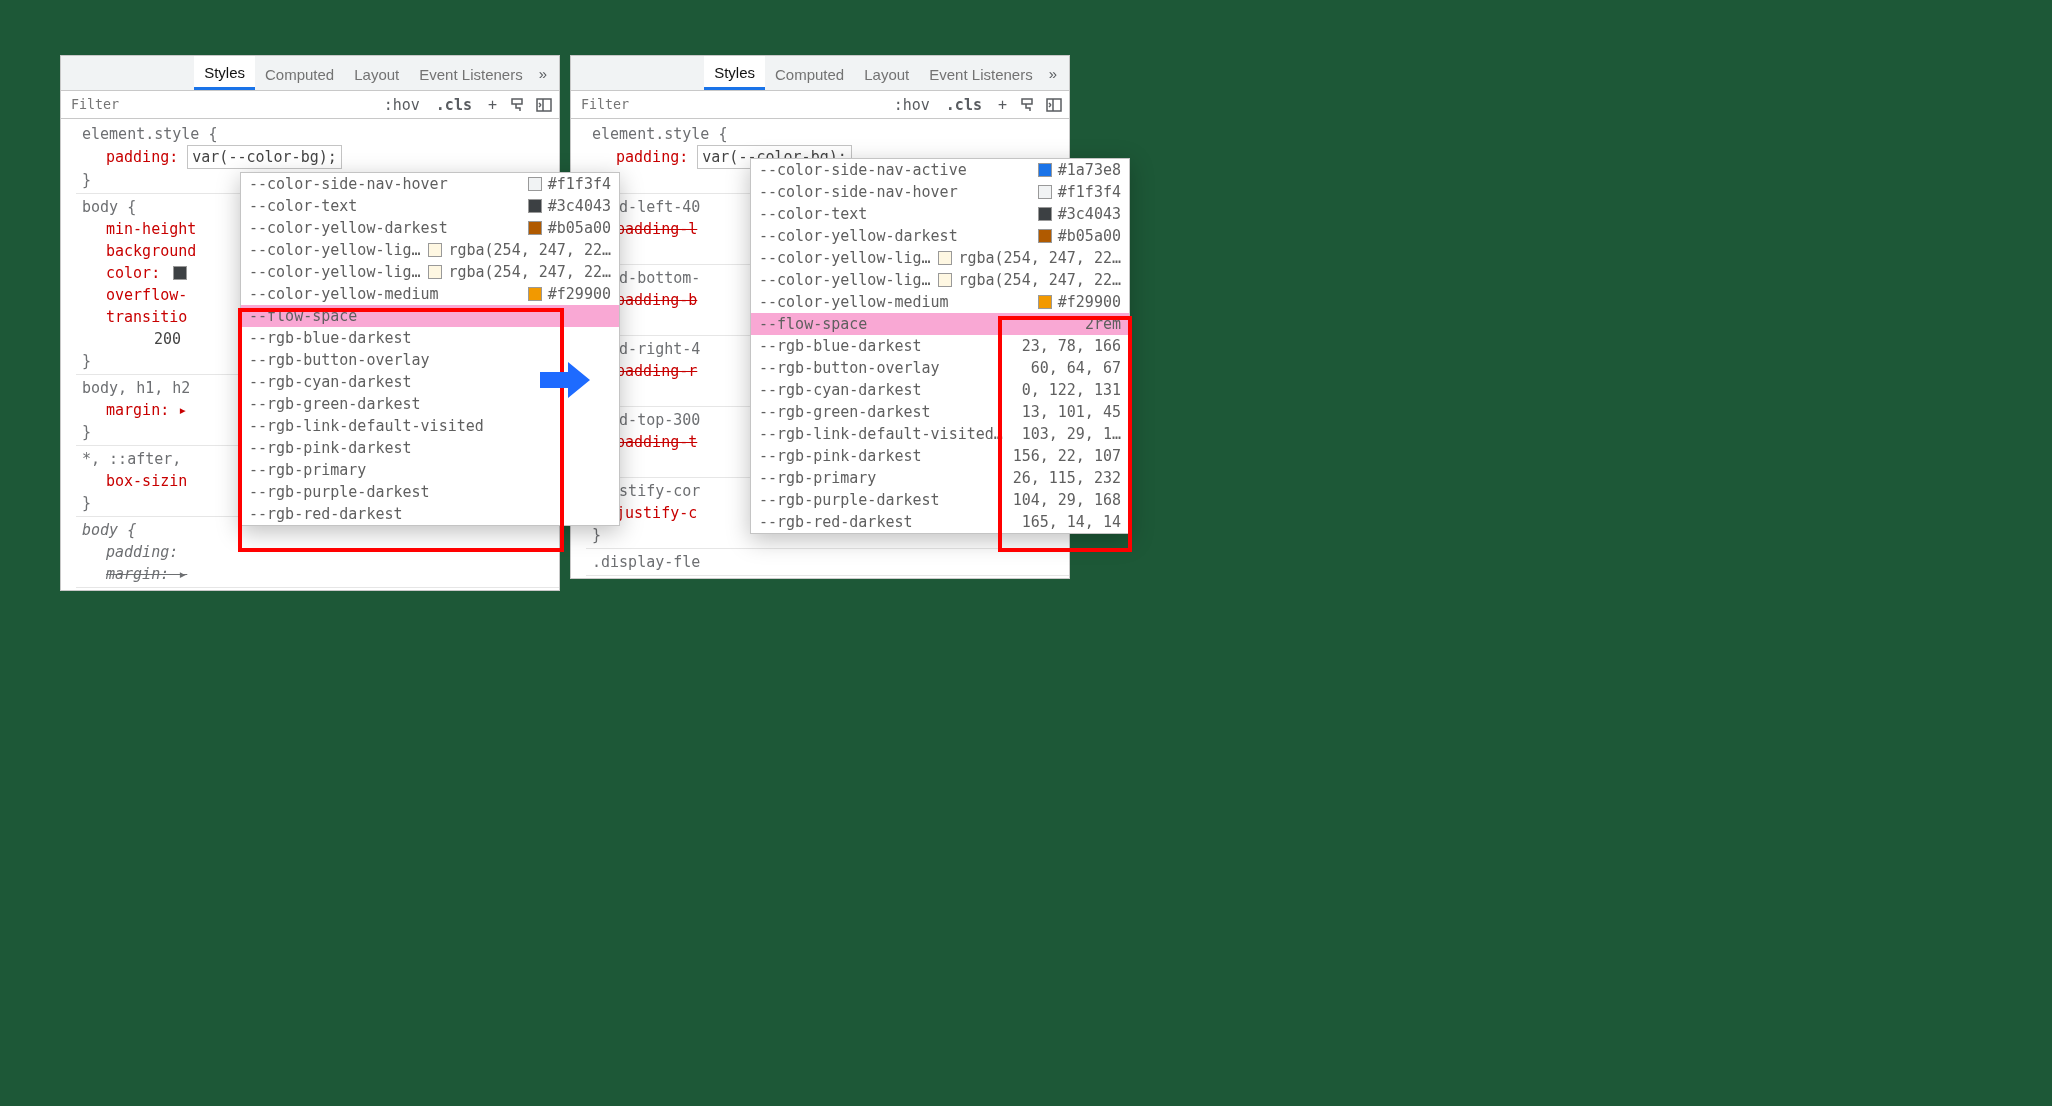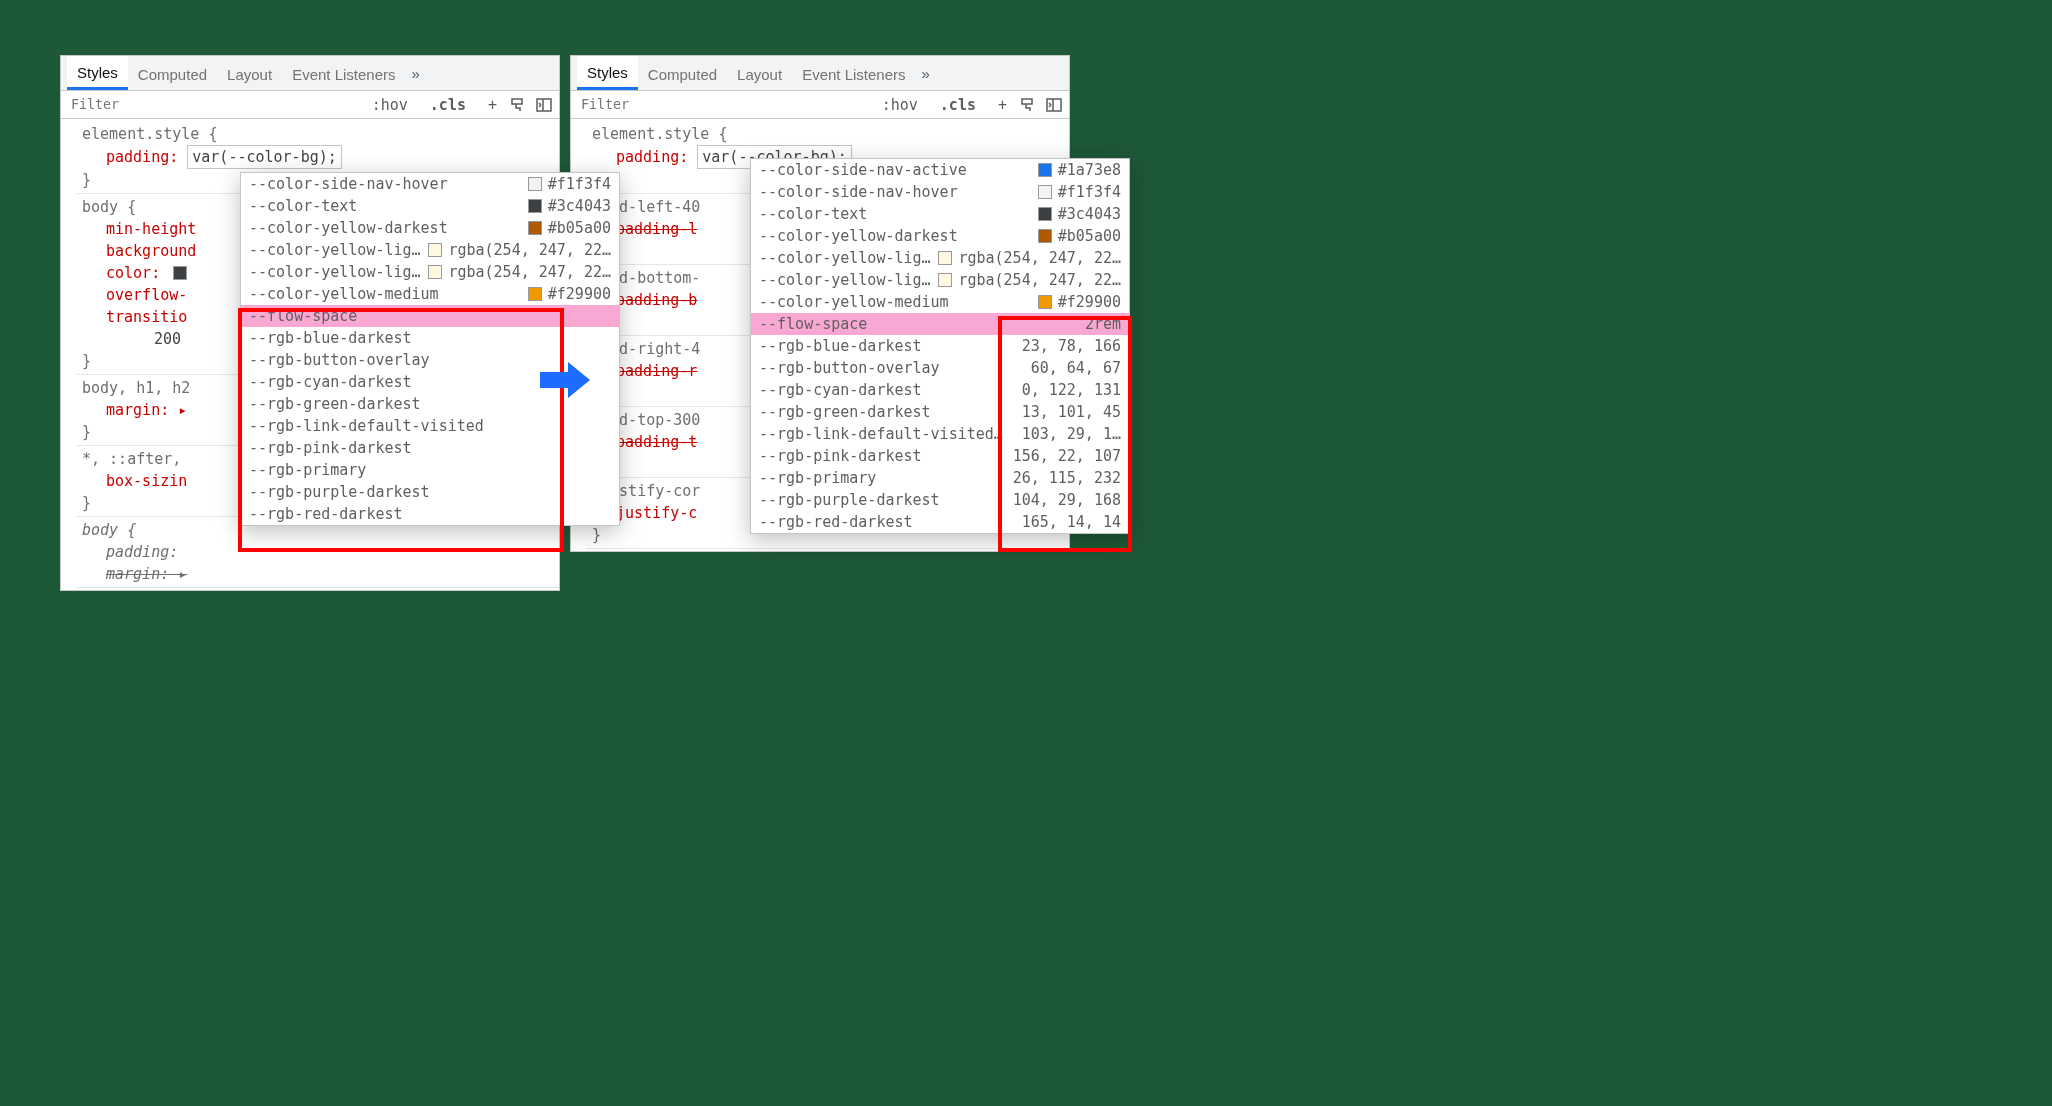--- a/index.html
+++ b/index.html
@@ -24,20 +24,21 @@
   .panel.left  { left: 60px; }
   .panel.right { left: 570px; }
 
   .tabbar {
     display: flex;
     align-items: center;
     background: #f1f3f4;
     border-bottom: 1px solid #c8c8c8;
     font-family: -apple-system, "Helvetica Neue", Arial, sans-serif;
     padding: 0 6px;
+    justify-content: flex-end;
   }
   .tab {
     padding: 8px 10px 6px;
     color: #737373;
     cursor: default;
   }
   .tab.active {
     color: #111;
     border-bottom: 3px solid #1a73e8;
     background: #fff;
@@ -57,21 +58,20 @@
     font-family: monospace;
     color: #a16207;
     padding: 4px 4px;
     border: none;
     outline: none;
   }
   .fbtn {
     font-family: monospace;
     color: #595c60;
     padding: 2px 4px;
-    margin-left: 6px;
   }
   .fbtn.bold { font-weight: bold; }
   .iconbox {
     width: 18px; height: 18px; display: inline-flex;
     align-items: center; justify-content: center;
     color: #595c60;
   }
 
   .rules {
     padding: 2px 0 2px 0;
@@ -340,20 +340,23 @@
     <div class="ruleblock">
       <div class="sel">.pad-top-300</div>
       <div class="prop strike">padding-t</div>
       <div class="sel">}</div>
     </div>
     <div class="ruleblock">
       <div class="sel">.justify-cor</div>
       <div class="prop">justify-c</div>
       <div class="sel">}</div>
     </div>
+    <div class="ruleblock">
+      <div class="sel">.display-fle</div>
+    </div>
   </div>
 </div>
 
 <div class="ac" id="ac-right" style="left:750px; top:158px; width:380px;">
     <div class="row">
       <span class="name">--color-side-nav-active</span>
       <span class="sw" style="background: rgb(26, 115, 232);"></span>
       <span class="val">#1a73e8</span>
     </div>
     <div class="row">

